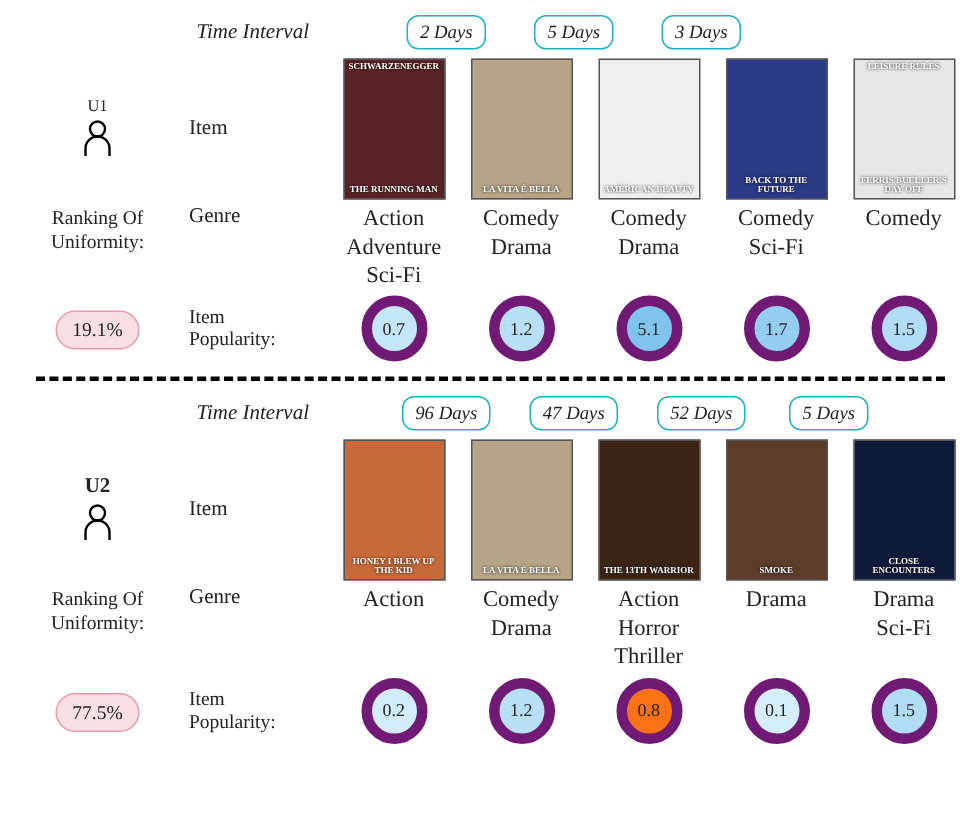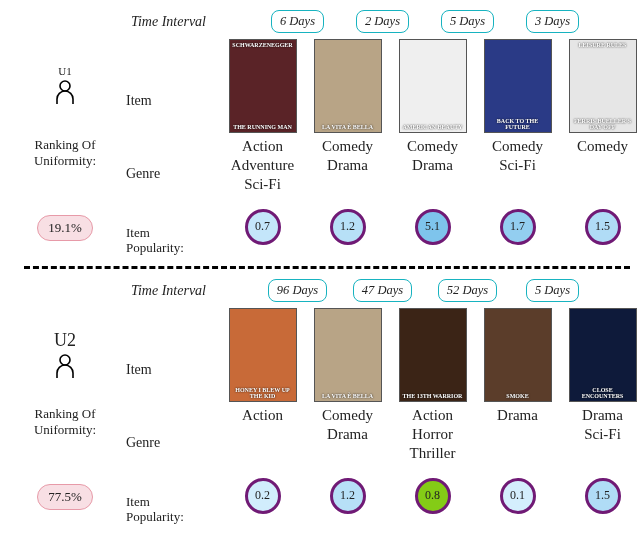--- a/index.html
+++ b/index.html
@@ -15,21 +15,20 @@
   .block { position: relative; }
   .row {
     display: grid;
     grid-template-columns: 110px 100px 85px 85px 85px 85px 85px;
     align-items: center;
     margin-bottom: 4px;
   }
   .row-label {
     font-family: Georgia, serif;
     font-size: 14px;
-    margin-top: 29px;
   }
   .left-col {
     grid-column: 1;
     text-align: center;
   }
   .cat-col {
     grid-column: 2;
     text-align: left;
     padding-left: 6px;
   }
@@ -76,21 +75,21 @@
     font-size: 15px;
     line-height: 1.25;
   }
   .pop-chip {
     display: inline-flex;
     align-items: center;
     justify-content: center;
     width: 30px;
     height: 30px;
     border-radius: 50%;
-    border: 3px solid #701a75;
+    border: 7px solid #701a75;
     font-size: 12px;
   }
   .pop-cell { text-align: center; }
   .user-icon {
     display: block;
     margin: 2px auto;
   }
   .rank-label {
     font-size: 13px;
     line-height: 1.2;
@@ -130,21 +129,20 @@
   }
 </style>
 </head>
 <body>
 
 <div class="block">
 
   <div class="ti-row">
     <div class="ti-label">Time Interval</div>
     <div class="ti-cells">
-      <div class="time-cell"><span class="time-chip">6 Days</span></div>
       <div class="time-cell"><span class="time-chip">2 Days</span></div>
       <div class="time-cell"><span class="time-chip">5 Days</span></div>
       <div class="time-cell"><span class="time-chip">3 Days</span></div>
     </div>
   </div>
 
   <div class="row">
     <div class="left-col">
       <div style="font-size:11px;">U1</div>
       <svg class="user-icon" width="22" height="26" viewBox="0 0 22 26">
@@ -222,21 +220,21 @@
     <div class="ti-cells">
       <div class="time-cell"><span class="time-chip">96 Days</span></div>
       <div class="time-cell"><span class="time-chip">47 Days</span></div>
       <div class="time-cell"><span class="time-chip">52 Days</span></div>
       <div class="time-cell"><span class="time-chip">5 Days</span></div>
     </div>
   </div>
 
   <div class="row">
     <div class="left-col">
-      <div style="font-size:18px;">U2</div>
+      <div style="font-size:14px;font-weight:bold;">U2</div>
       <svg class="user-icon" width="22" height="26" viewBox="0 0 22 26">
         <circle cx="11" cy="7" r="5" fill="none" stroke="#000" stroke-width="1.6"></circle>
         <path d="M3 25 v-5 a8 8 0 0 1 16 0 v5" fill="none" stroke="#000" stroke-width="1.6"></path>
       </svg>
     </div>
     <div class="cat-col row-label">Item</div>
     <div>
         <div class="poster" style="background:#c86a38">
           <div class="poster-title-top"></div>
           <div class="poster-title-bottom">HONEY I BLEW UP THE KID</div>
@@ -282,17 +280,17 @@
     <div class="genre-cell" style="white-space:pre-line;">Drama
 Sci-Fi</div>
   </div>
 
   <div class="row">
     <div class="left-col"><span class="rank-pill">77.5%</span></div>
     <div class="cat-col row-label" style="white-space:pre-line;font-size:13px;line-height:1.15;">Item
 Popularity:</div>
     <div class="pop-cell"><span class="pop-chip" style="background:rgb(209,237,252)">0.2</span></div>
     <div class="pop-cell"><span class="pop-chip" style="background:rgb(183,224,247)">1.2</span></div>
-    <div class="pop-cell"><span class="pop-chip" style="background:#84cc16">0.8</span></div>
+    <div class="pop-cell"><span class="pop-chip" style="background:#f97316">0.8</span></div>
     <div class="pop-cell"><span class="pop-chip" style="background:rgb(212,238,253)">0.1</span></div>
     <div class="pop-cell"><span class="pop-chip" style="background:rgb(176,220,246)">1.5</span></div>
   </div>
 </div>
 
 </body></html>

